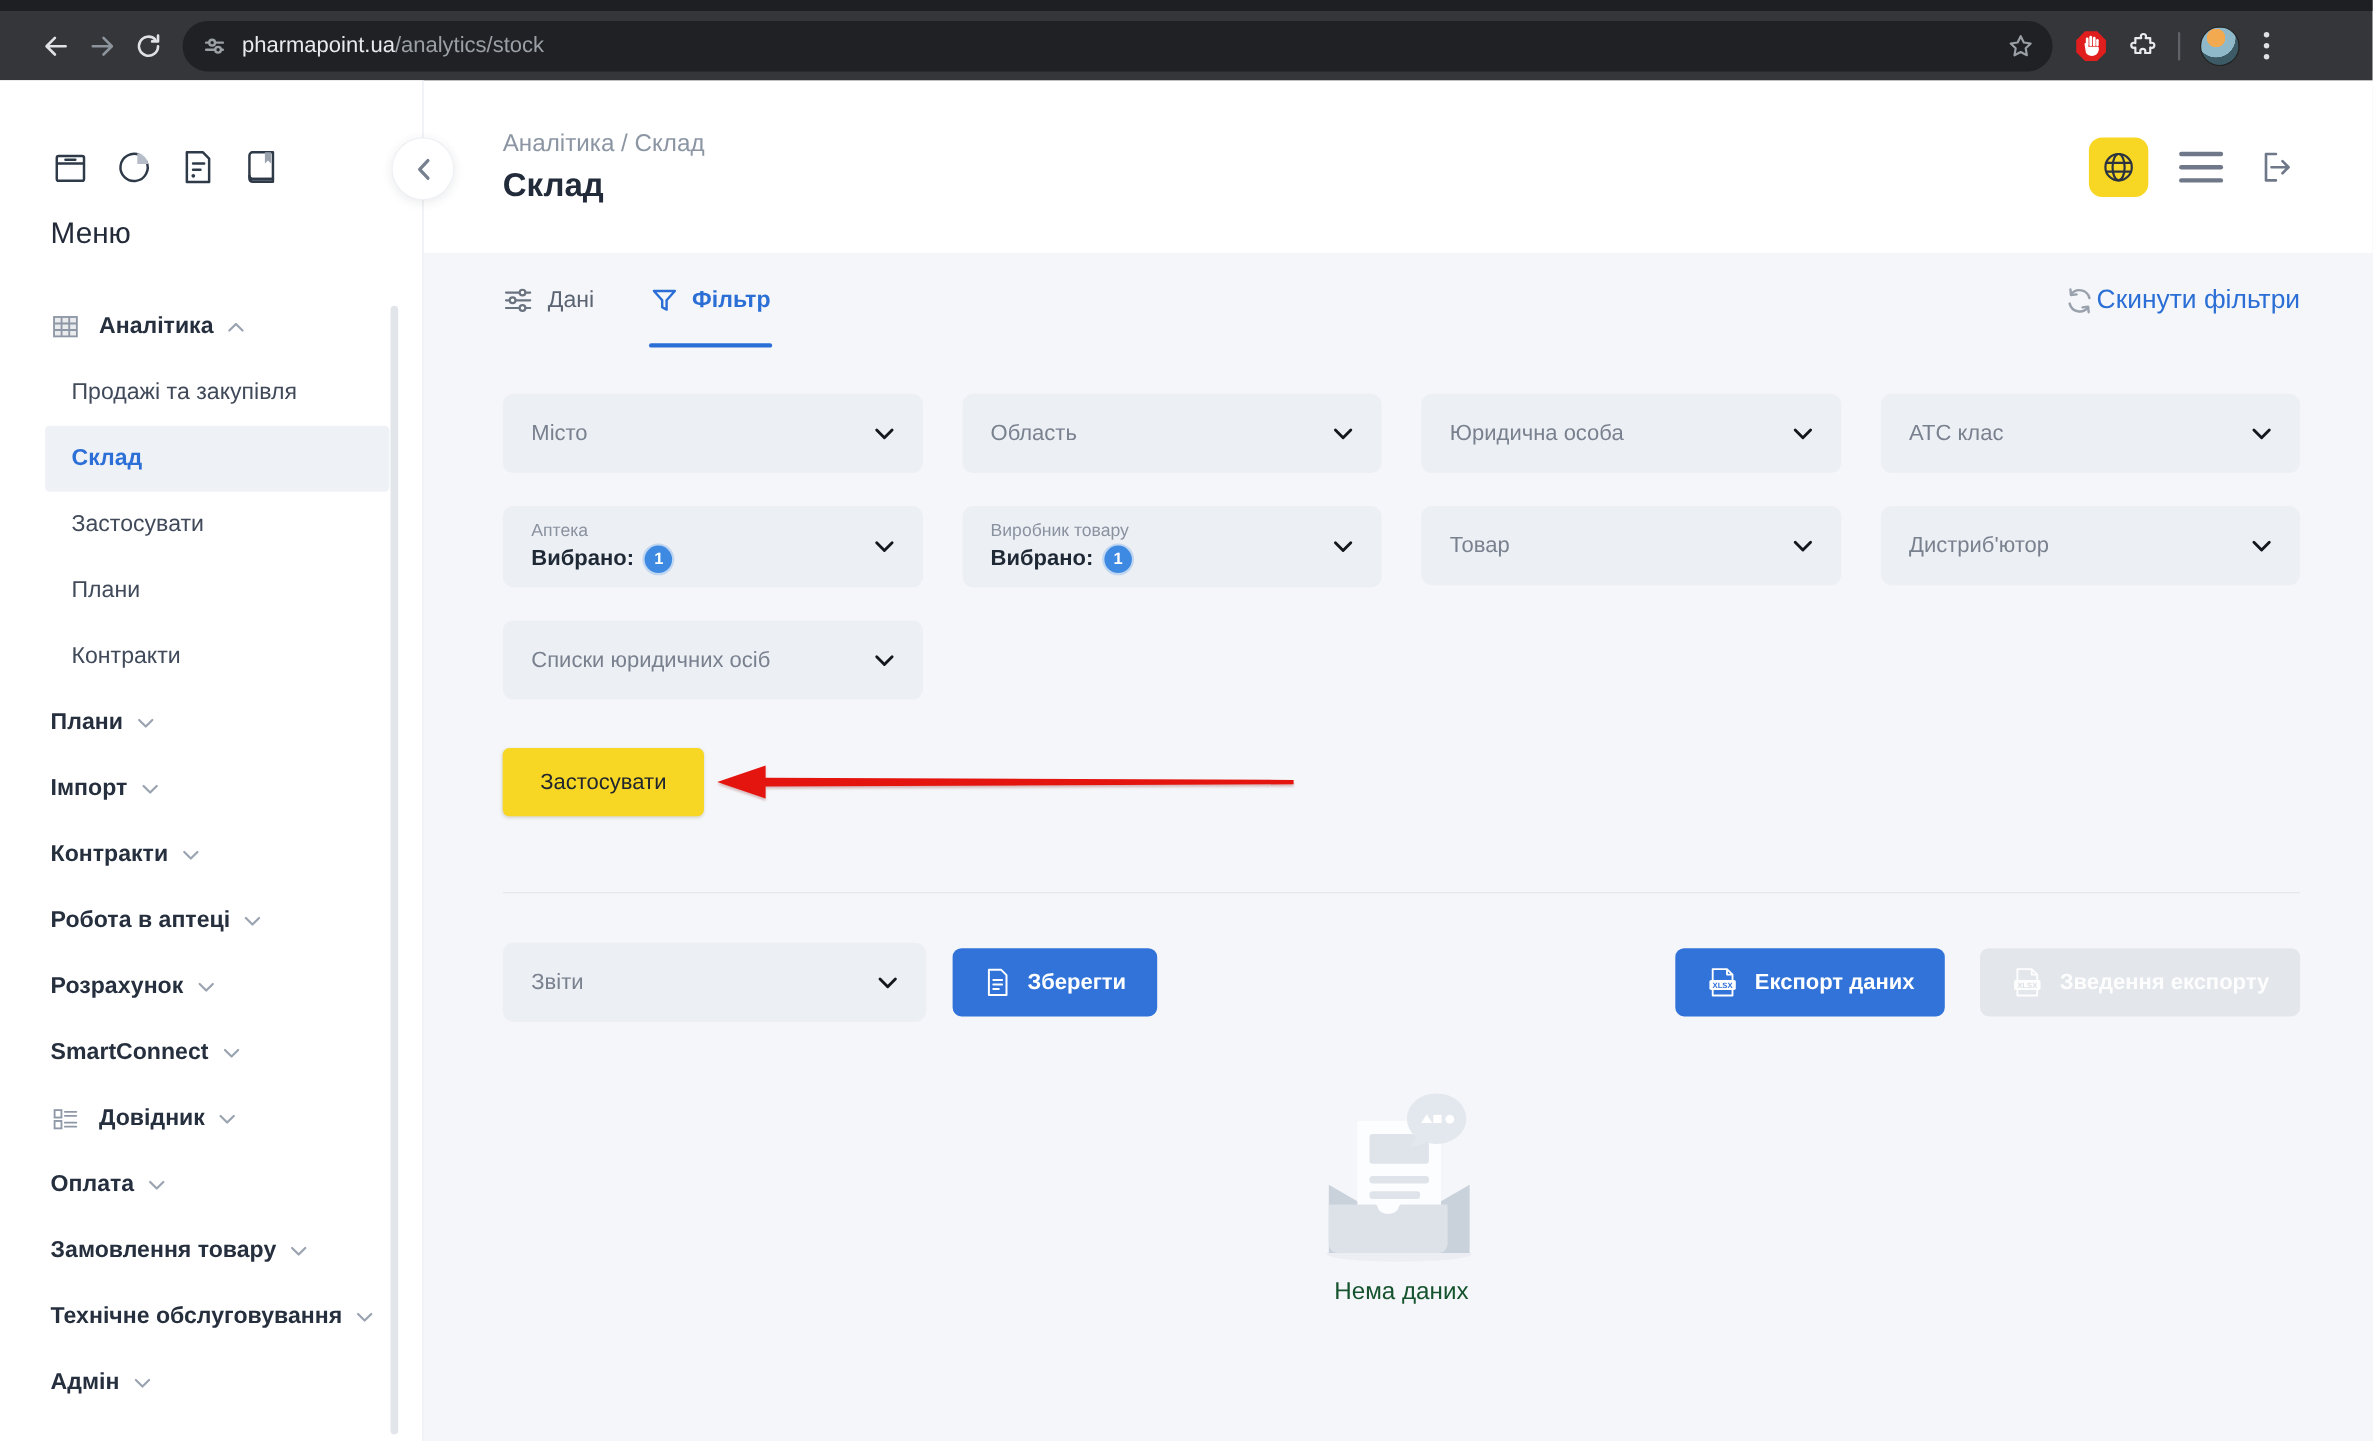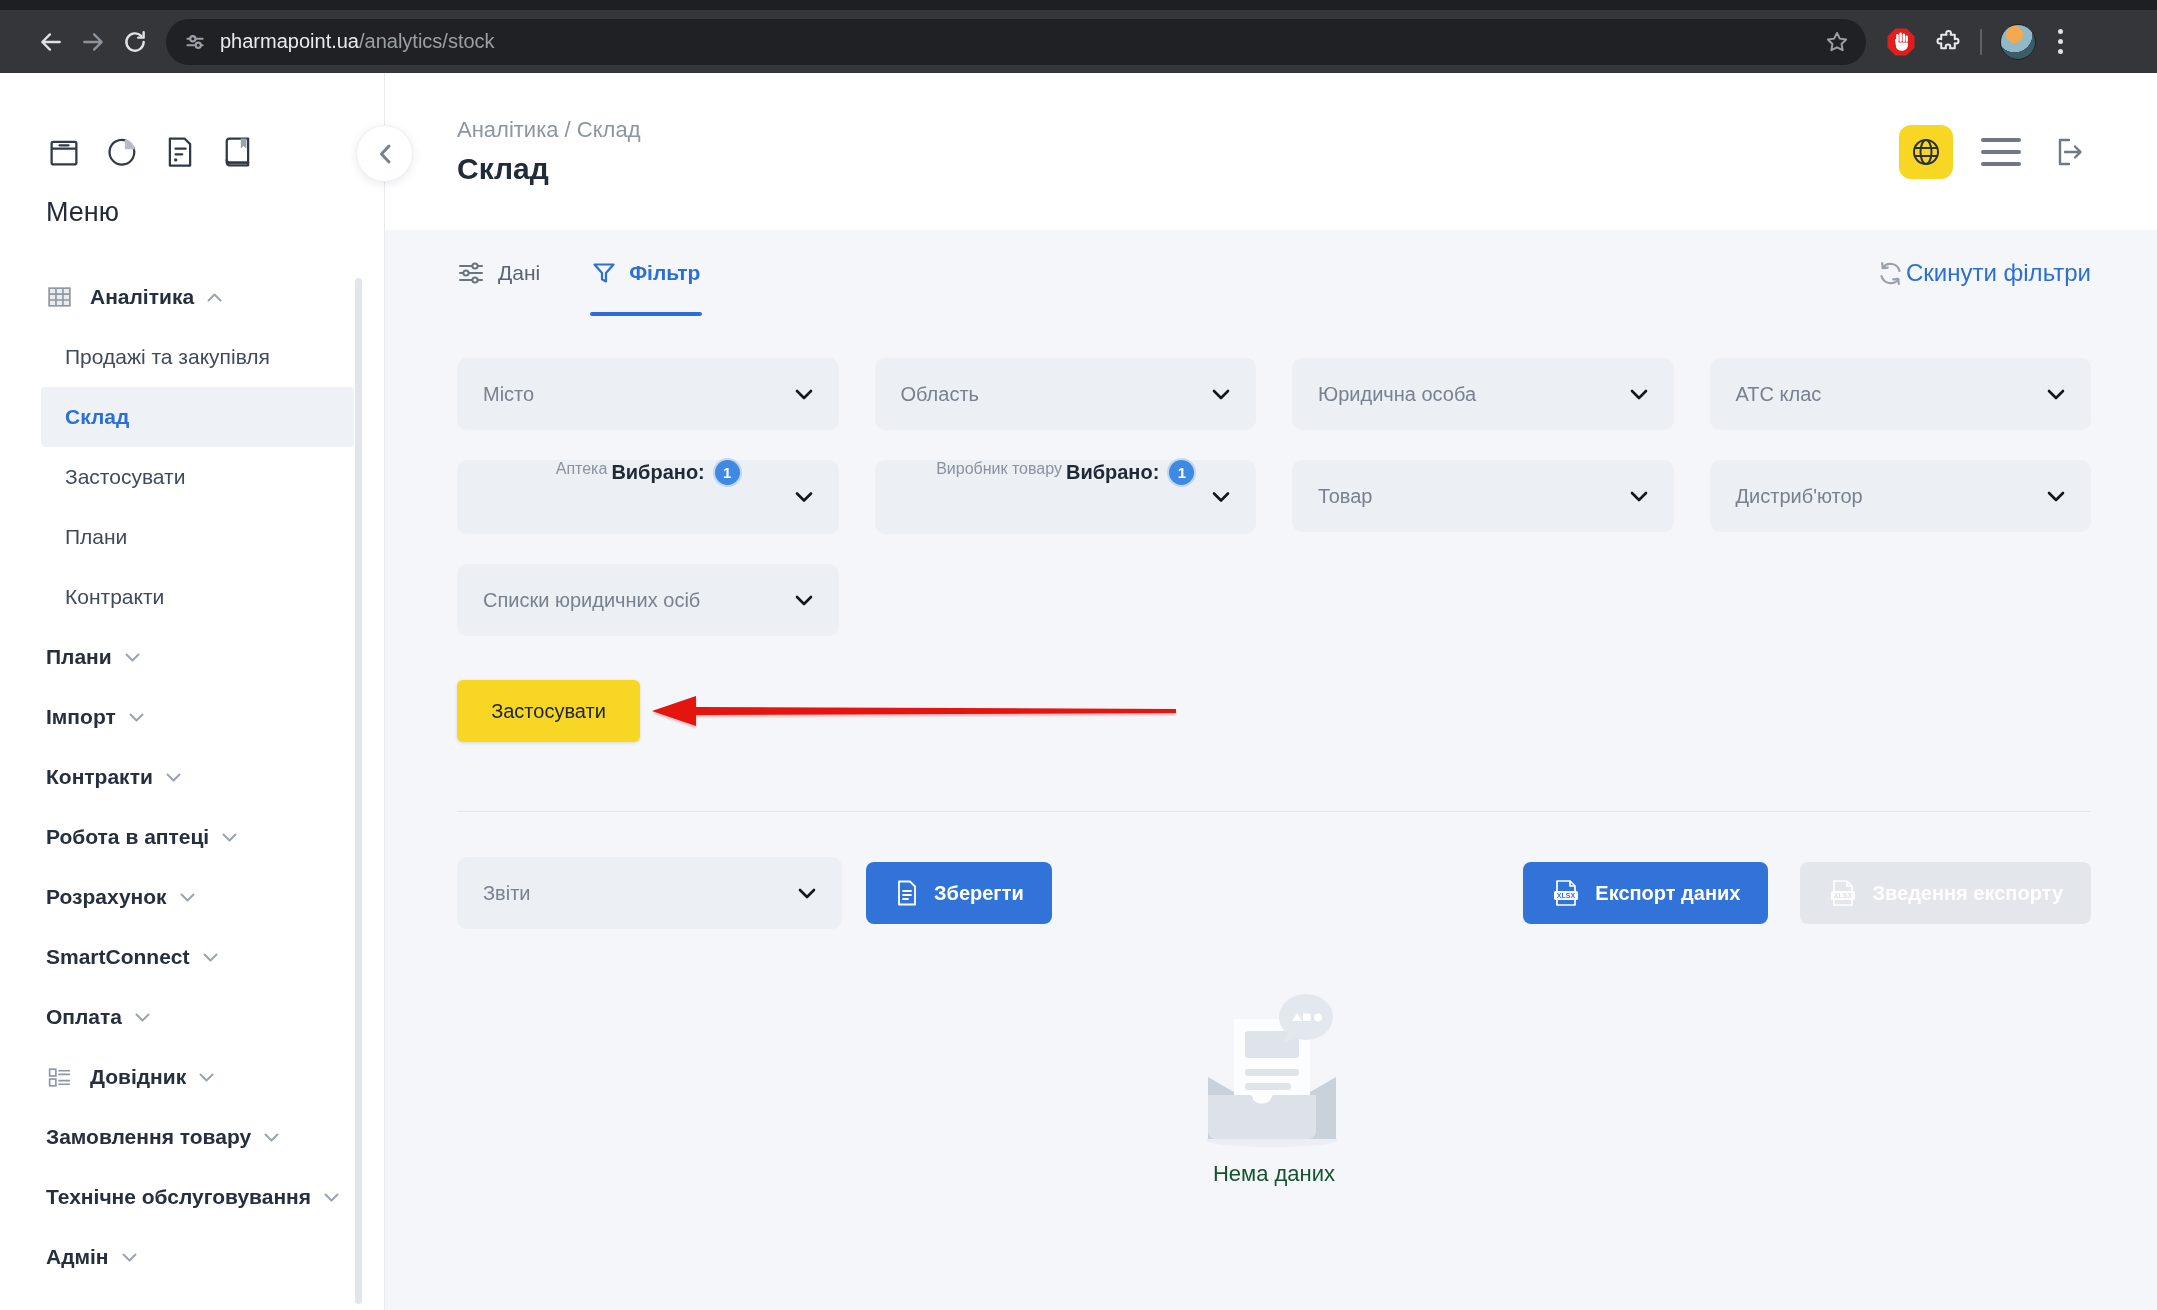--- a/index.html
+++ b/index.html
@@ -99,21 +99,21 @@
 
   
   .filters-grid { margin-top:42px; display:grid; grid-template-columns:repeat(4,1fr);
                   column-gap:36px; row-gap:30px; }
   .dd {
     background:#eceff4; border-radius:10px; height:72px; display:flex; align-items:center;
     padding:0 26px; cursor:pointer; position:relative;
   }
   .dd-label { font-size:20px; color:#79818f; }
   .dd .dd-chevron { margin-left:auto; }
-  .dd.two-line { flex-direction:row; align-items:flex-start; justify-content:center; gap:4px; height:74px; }
+  .dd.two-line { flex-direction:column; align-items:flex-start; justify-content:center; gap:4px; height:74px; }
   .dd.two-line .dd-chevron { position:absolute; right:26px; top:50%; transform:translateY(-50%); margin:0; }
   .dd-small { font-size:16px; color:#8a92a0; }
   .dd-main { font-size:20px; font-weight:700; color:#1f2835; display:flex; align-items:center; }
   .count-badge {
     width:25px; height:25px; border-radius:50%; background:#3e8ae2; color:#fff;
     font-size:15px; font-weight:700; display:flex; align-items:center; justify-content:center;
     margin-left:10px; box-shadow:0 0 0 2px rgba(62,138,226,.25);
   }
 
   .apply-row { margin-top:44px; height:62px; position:relative; }
@@ -300,34 +300,34 @@
             <path d="M1.5 1.5l6 6 6-6" fill="none" stroke="#9aa3b0" stroke-width="2" stroke-linecap="round" stroke-linejoin="round"></path>
           </svg>
       </div>
       <div class="menu-row">
         <span>SmartConnect</span>
         <svg class="chev" width="15" height="9" viewBox="0 0 15 9">
             <path d="M1.5 1.5l6 6 6-6" fill="none" stroke="#9aa3b0" stroke-width="2" stroke-linecap="round" stroke-linejoin="round"></path>
           </svg>
       </div>
       <div class="menu-row">
-        <span>Оплата</span>
-        <svg class="chev" width="15" height="9" viewBox="0 0 15 9">
-            <path d="M1.5 1.5l6 6 6-6" fill="none" stroke="#9aa3b0" stroke-width="2" stroke-linecap="round" stroke-linejoin="round"></path>
-          </svg>
-      </div>
-      <div class="menu-row">
         <svg class="row-icon" viewBox="0 0 26 26">
             <g fill="none" stroke="#8e97a6" stroke-width="1.6">
               <rect x="3.5" y="5" width="6" height="6.5"></rect>
               <rect x="3.5" y="14.5" width="6" height="6.5"></rect>
               <path d="M12.5 6.5h10M12.5 10h10M12.5 16h10M12.5 19.5h10" stroke-linecap="round"></path>
             </g>
           </svg>
         <span>Довідник</span>
+        <svg class="chev" width="15" height="9" viewBox="0 0 15 9">
+            <path d="M1.5 1.5l6 6 6-6" fill="none" stroke="#9aa3b0" stroke-width="2" stroke-linecap="round" stroke-linejoin="round"></path>
+          </svg>
+      </div>
+      <div class="menu-row">
+        <span>Оплата</span>
         <svg class="chev" width="15" height="9" viewBox="0 0 15 9">
             <path d="M1.5 1.5l6 6 6-6" fill="none" stroke="#9aa3b0" stroke-width="2" stroke-linecap="round" stroke-linejoin="round"></path>
           </svg>
       </div>
       <div class="menu-row">
         <span>Замовлення товару</span>
         <svg class="chev" width="15" height="9" viewBox="0 0 15 9">
             <path d="M1.5 1.5l6 6 6-6" fill="none" stroke="#9aa3b0" stroke-width="2" stroke-linecap="round" stroke-linejoin="round"></path>
           </svg>
       </div>

